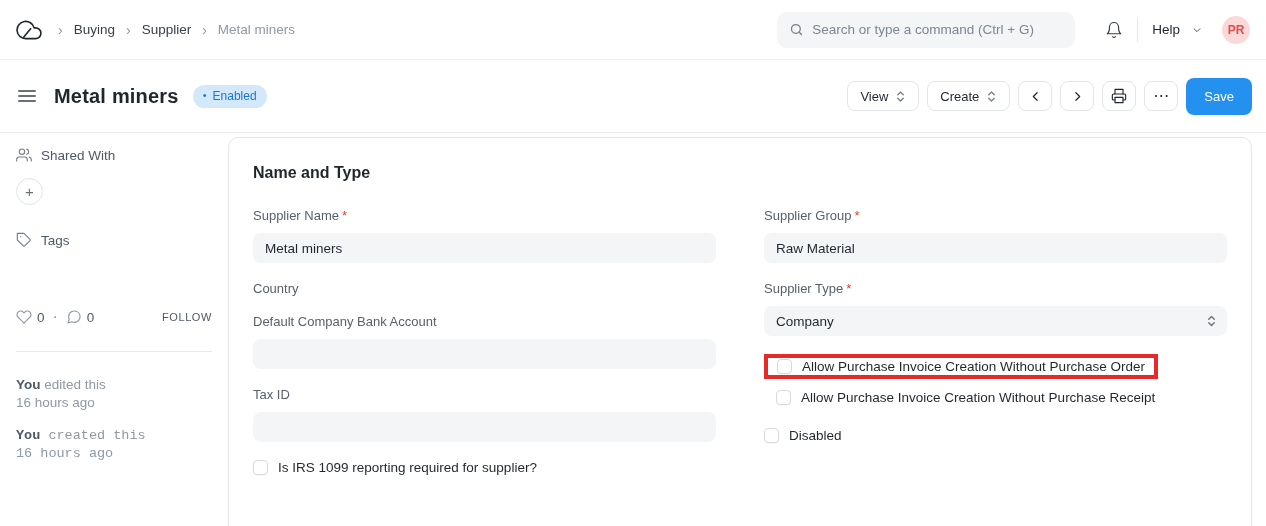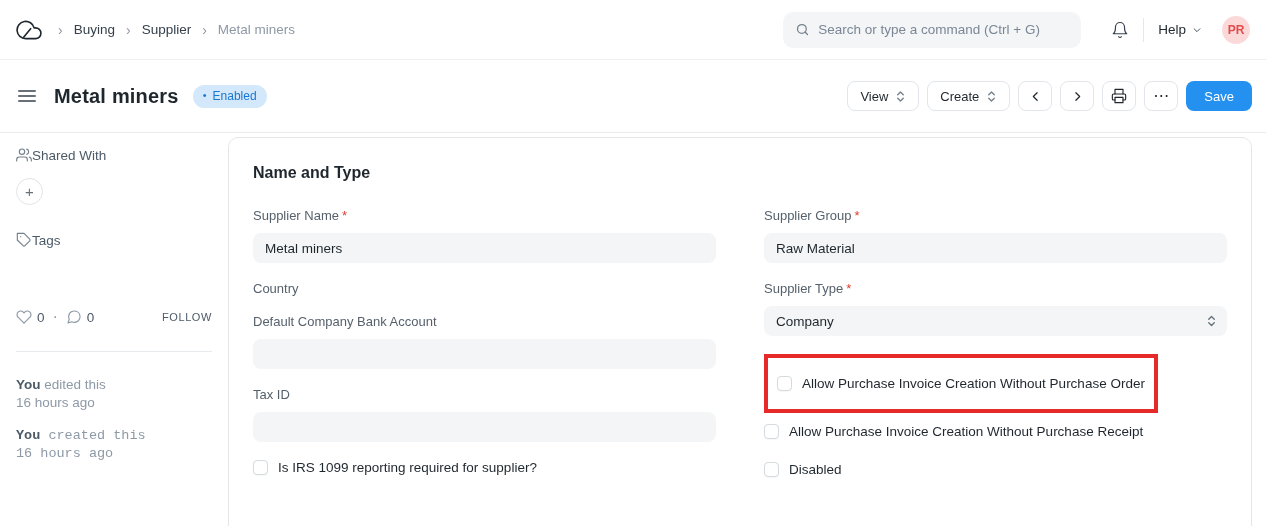--- a/index.html
+++ b/index.html
@@ -36,21 +36,21 @@
   }
   .searchbar input {
     border: none; background: transparent; outline: none;
     flex: 1; font-size: 13.5px; color: #36414c;
     font-family: "Liberation Sans", sans-serif;
   }
   .searchbar input::placeholder { color: #7b8794; }
   .bell-btn { margin-left: 30px; color: #36414c; cursor: pointer; background: none; border: none; }
   .vdivider { width: 1px; height: 24px; background: #e5e8eb; margin: 0 14px; }
   .help-btn {
-    display: flex; align-items: center; gap: 6px;
+    display: flex; align-items: center; gap: 12px;
     background: none; border: none; cursor: pointer;
     font-size: 13.5px; color: #1f272e;
     font-family: "Liberation Sans", sans-serif;
   }
   .help-btn .chev { color: #4c5a67; }
   .avatar {
     width: 28px; height: 28px; border-radius: 50%;
     background: #fcd9d9; color: #e24c4c;
     font-size: 12px; font-weight: bold;
     display: flex; align-items: center; justify-content: center;
@@ -81,33 +81,33 @@
     height: 30px; background: #fff;
     border: 1px solid #e2e6ea; border-radius: 8px;
     display: inline-flex; align-items: center; justify-content: center; gap: 7px;
     font-size: 13px; color: #1f272e; cursor: pointer;
     padding: 0 12px;
     font-family: "Liberation Sans", sans-serif;
   }
   .tb-btn .stepper { color: #74808b; }
   .tb-btn.icon-only { width: 34px; padding: 0; }
   .save-btn {
-    height: 30px; padding: 0 18px;
+    height: 37px; padding: 0 18px;
     background: #2490ef; color: #fff;
     border: none; border-radius: 8px;
     font-size: 13px; cursor: pointer;
     font-family: "Liberation Sans", sans-serif;
   }
 
   
   .page-body { display: flex; height: 393px; }
 
   
   .sidebar { width: 228px; padding: 14px 16px 0 16px; flex-shrink: 0; }
-  .side-row { display: flex; align-items: center; font-size: 13.5px; color: #4c5a67; }
+  .side-row { display: flex; align-items: center; gap: 9px; font-size: 13.5px; color: #4c5a67; }
   .side-row .sicon { color: #74808b; }
   .add-share-btn {
     margin-top: 15px;
     width: 27px; height: 27px; border-radius: 50%;
     border: 1px solid #e0e4e8; background: #fff;
     color: #687178; font-size: 15px; cursor: pointer;
     display: flex; align-items: center; justify-content: center;
     font-family: "Liberation Sans", sans-serif;
   }
   .tags-row { margin-top: 27px; }
@@ -164,24 +164,24 @@
     background: #fff; cursor: pointer; margin: 0;
     box-shadow: 0 1px 1px rgba(0,0,0,.03);
   }
   .check-label { font-size: 13.5px; color: #1f272e; cursor: pointer; }
 
   .left-check { margin-top: 8px; }
   .pan-field { margin-bottom: 9px; }
   .highlight-row {
     display: inline-flex; align-items: flex-start; gap: 10px;
     border: 4px solid #e62929;
-    padding: 18px 9px;
+    padding: 1px 9px;
     width: fit-content;
   }
-  .check-2 { margin-top: 11px; }
+  .check-2 { margin-top: 11px; margin-left: 12px; }
   .check-3 { margin-top: 23px; }
 </style>
 </head>
 <body>
 
 <div class="header">
   <span class="logo">
     <svg width="26" height="26" viewBox="0 0 24 24" fill="none" stroke="currentColor" stroke-width="1.5" stroke-linecap="round" stroke-linejoin="round">
       <path d="M18 10h-1.26A8 8 0 1 0 9 20h9a5 5 0 0 0 0-10z"></path>
       <line x1="7.2" y1="18.5" x2="13.5" y2="10.8"></line>

